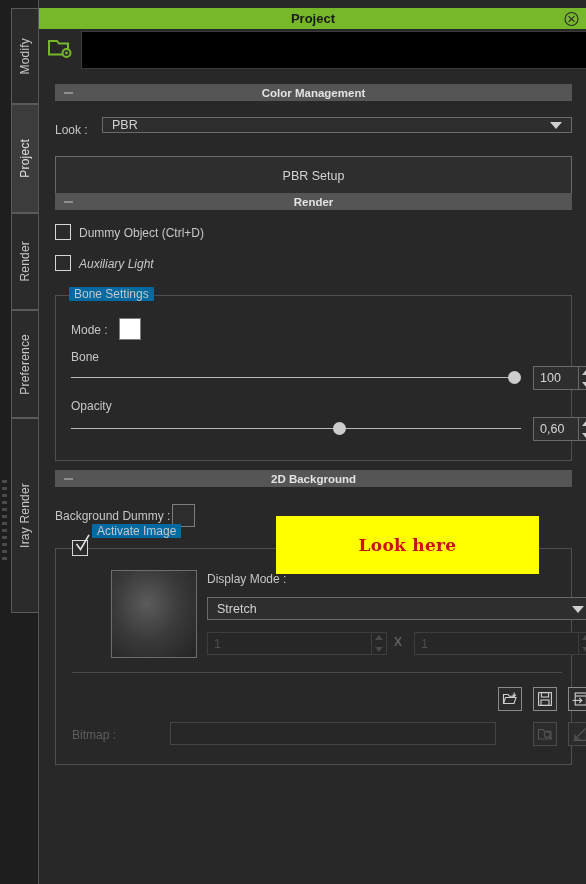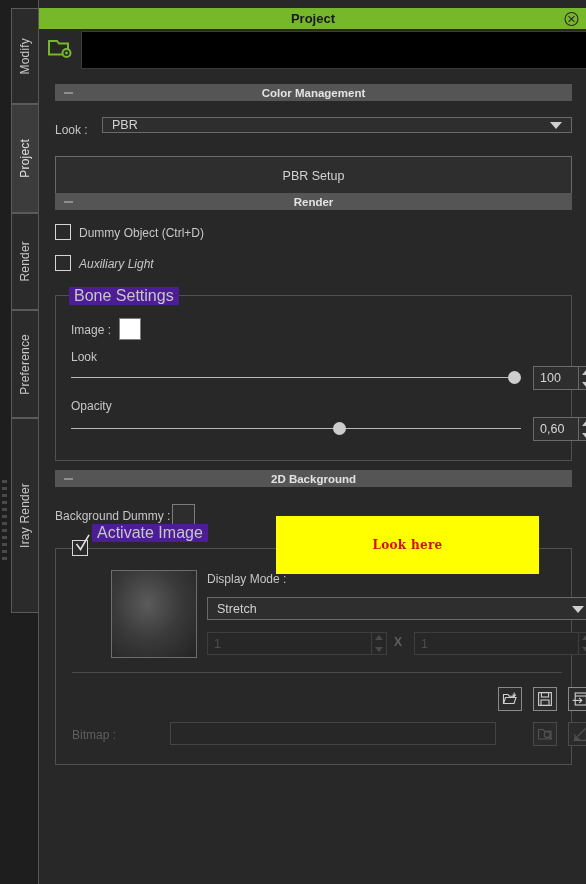--- a/index.html
+++ b/index.html
@@ -161,23 +161,23 @@
     pointer-events: none;
   }
 
   
   .group {
     position: absolute;
     border: 1px solid #4f4f4f;
   }
   .group-title {
     position: absolute;
-    background: #4c1d95;
+    background: #0369a1;
     color: #c6c6c6;
-    font-size: 16px;
+    font-size: 12px;
     padding: 0 5px;
     white-space: nowrap;
   }
 
   
   .swatch {
     position: absolute;
     border: 1px solid #7d7d7d;
     cursor: pointer;
   }
@@ -271,21 +271,21 @@
     background: #4a4a4a;
   }
 
   
   .annot {
     position: absolute;
     background: #ffff00;
     color: #cc1111;
     font-family: "DejaVu Serif", serif;
     font-weight: bold;
-    font-size: 12px;
+    font-size: 17px;
     display: flex; align-items: center; justify-content: center;
     letter-spacing: 0.3px;
   }
 </style>
 </head>
 <body>
 
 <div id="root">
 
   <div class="tabrail">
@@ -353,24 +353,24 @@
 
     <div class="cbox" style="left:16px; top:224px;"></div>
     <div class="lbl" style="left:40px; top:226px;">Dummy Object (Ctrl+D)</div>
 
     <div class="cbox" style="left:16px; top:255px;"></div>
     <div class="lbl" style="left:40px; top:257px;font-style:italic;">Auxiliary Light</div>
 
     <div class="group" style="left:16px; top:295px; width:517px; height:166px;"></div>
     <div class="group-title" style="left:30px; top:287px;">Bone Settings</div>
 
-    <div class="lbl" style="left:32px; top:323px;">Image :</div>
+    <div class="lbl" style="left:32px; top:323px;">Mode :</div>
     <div class="swatch" style="left:80px; top:318px; width:22px; height:22px; background:#ffffff;"></div>
 
-    <div class="lbl" style="left:32px; top:350px;">Look</div>
+    <div class="lbl" style="left:32px; top:350px;">Bone</div>
     <div class="slider" style="left:32px; top:371px; width:450px;">
       <div class="track"></div>
       <div class="knob" id="knob-size" style="left: 437px;"></div>
     </div>
     <div class="spin" style="left:494px; top:366px; width:61px; height:24px;">
       <span class="val">100</span>
       <span class="btns">
         <span class="up">
             <i class="tri-up"></i>
           </span>

